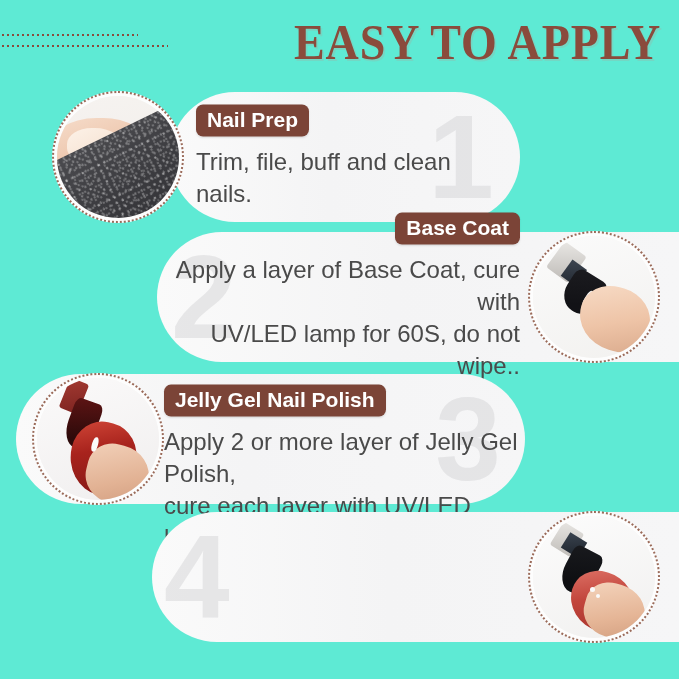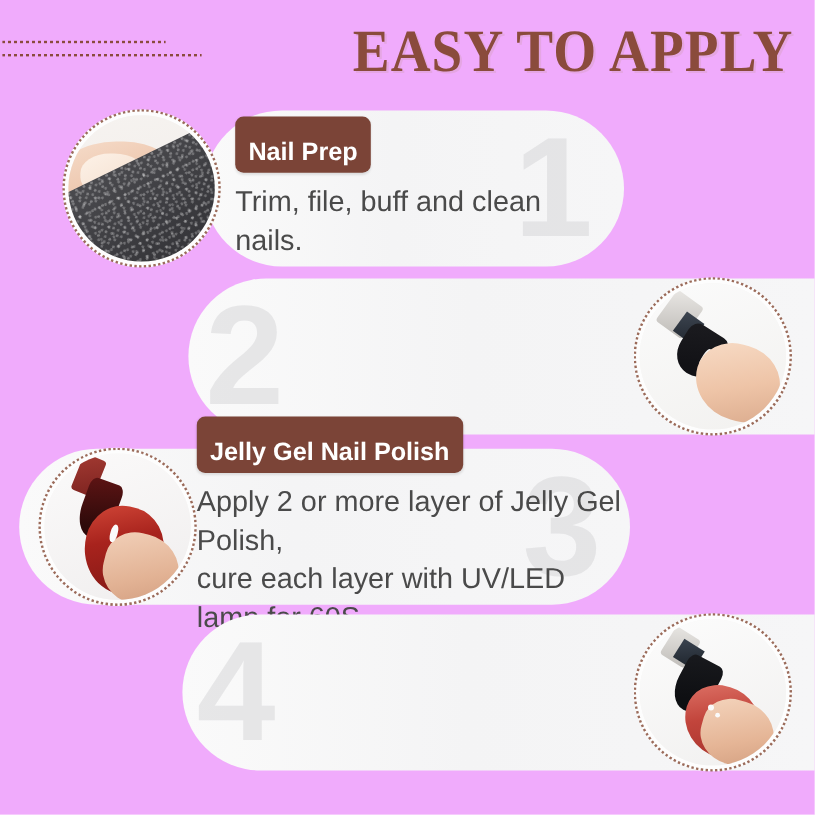--- a/index.html
+++ b/index.html
@@ -2,21 +2,21 @@
 <html><head>
 <meta charset="utf-8">
 <style>
   * { box-sizing: border-box; margin: 0; padding: 0; }
   html, body {
     width: 679px; height: 679px;
     background: #ffffff;
     font-family: "Liberation Sans", sans-serif;
     overflow: hidden;
   }
-  .page { position: relative; width: 679px; height: 679px; background: #f0abfc; }
+  .page { position: relative; width: 679px; height: 679px; background: #5eead4; }
 
   
   .header { position: absolute; left: 0; top: 0; width: 679px; height: 90px; }
   .title {
     position: absolute; right: 18px; top: 13px;
     font-family: "Liberation Serif", serif;
     font-size: 50px; font-weight: 700;
     letter-spacing: 1px;
     color: #8A4B3C;
     text-shadow: 2px 2px 0 rgba(190,150,140,0.22);
@@ -152,21 +152,21 @@
   .img-top .dot1 { position: absolute; left: 47%; top: 58%; width: 5px; height: 5px; background:#fafafa; border-radius:50%; }
   .img-top .dot2 { position: absolute; left: 52%; top: 64%; width: 4px; height: 4px; background:#fafafa; border-radius:50%; }
 
   
   .content { position: absolute; top: 50%; transform: translateY(-50%); }
   .badge {
     display: inline-block;
     background: #7B4437;
     color: #ffffff;
     font-size: 21px; font-weight: 700;
-    padding: 18px 11px 5px 11px;
+    padding: 3px 11px 5px 11px;
     border-radius: 7px;
     white-space: nowrap;
     line-height: 1.15;
     box-shadow: 0 1px 2px rgba(0,0,0,0.10);
     text-align: center;
   }
   .desc {
     color: #4a4a4a;
     font-size: 24px;
     line-height: 1.33;
@@ -216,38 +216,43 @@
       <div class="inner">
         <div class="img-base">
           <div class="handle"></div>
           <div class="ferrule"></div>
           <div class="brush"></div>
           <div class="shine"></div>
           <div class="nail"></div>
         </div>
       </div>
     </div>
+    <div class="content align-right" style="left:160px; width:360px;">
+      <div class="badge">Base Coat</div>
+      <div class="desc">Apply a layer of Base Coat, cure with
+UV/LED lamp for 60S, do not wipe..</div>
+    </div>
   </div>
 
   <div class="row" style="left:0; top:374px; width:540px;">
     <div class="panel" style="left:16px; width:509px;">
       <div class="watermark" style="right:24px;">3</div>
     </div>
     <div class="photo" style="left:32px;">
       <div class="inner">
         <div class="img-gel">
           <div class="handle"></div>
           <div class="brush"></div>
           <div class="nail"></div>
           <div class="skin"></div>
           <div class="gleam"></div>
         </div>
       </div>
     </div>
-    <div class="content align-left" style="left:164px; width:360px;">
+    <div class="content align-left" style="left:164px; width:360px;margin-top:30px;">
       <div class="badge">Jelly Gel Nail Polish</div>
       <div class="desc">Apply 2 or more layer of Jelly Gel Polish,
 cure each layer with UV/LED lamp for 60S.</div>
     </div>
   </div>
 
   <div class="row" style="left:0; top:512px; width:679px;">
     <div class="panel" style="left:152px; width:527px; border-radius:65px 0 0 65px;">
       <div class="watermark" style="left:12px;">4</div>
     </div>

